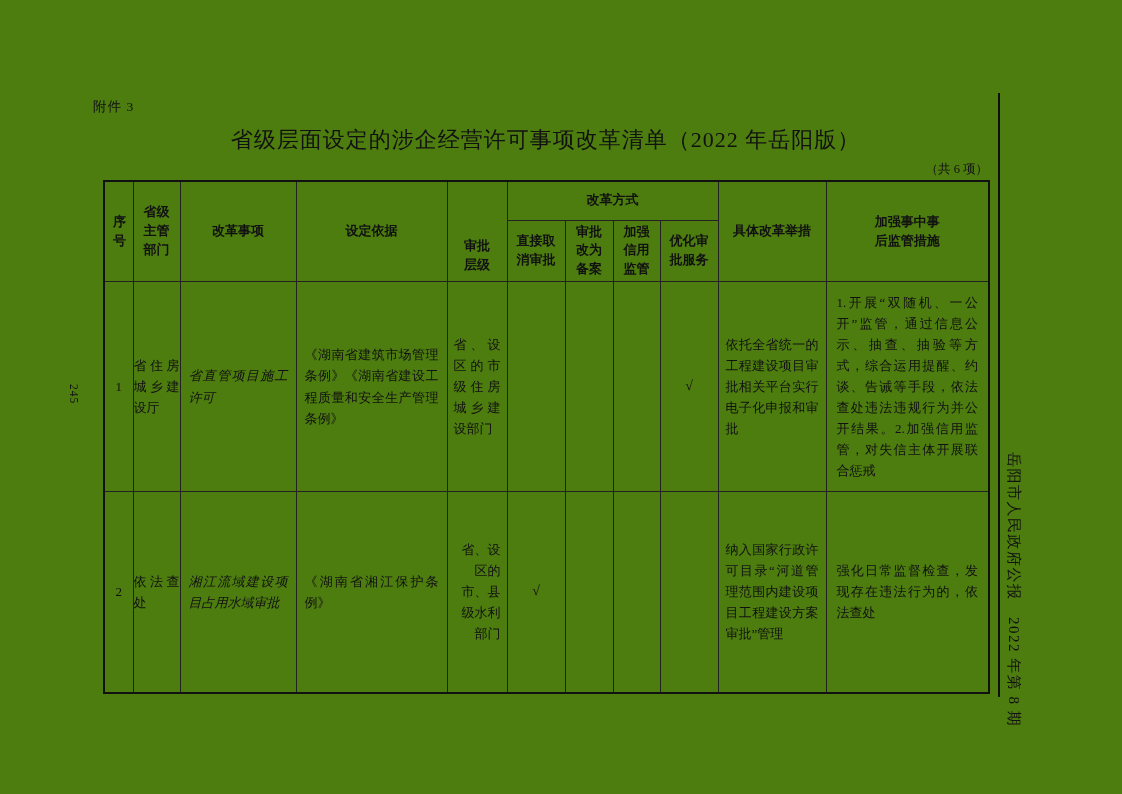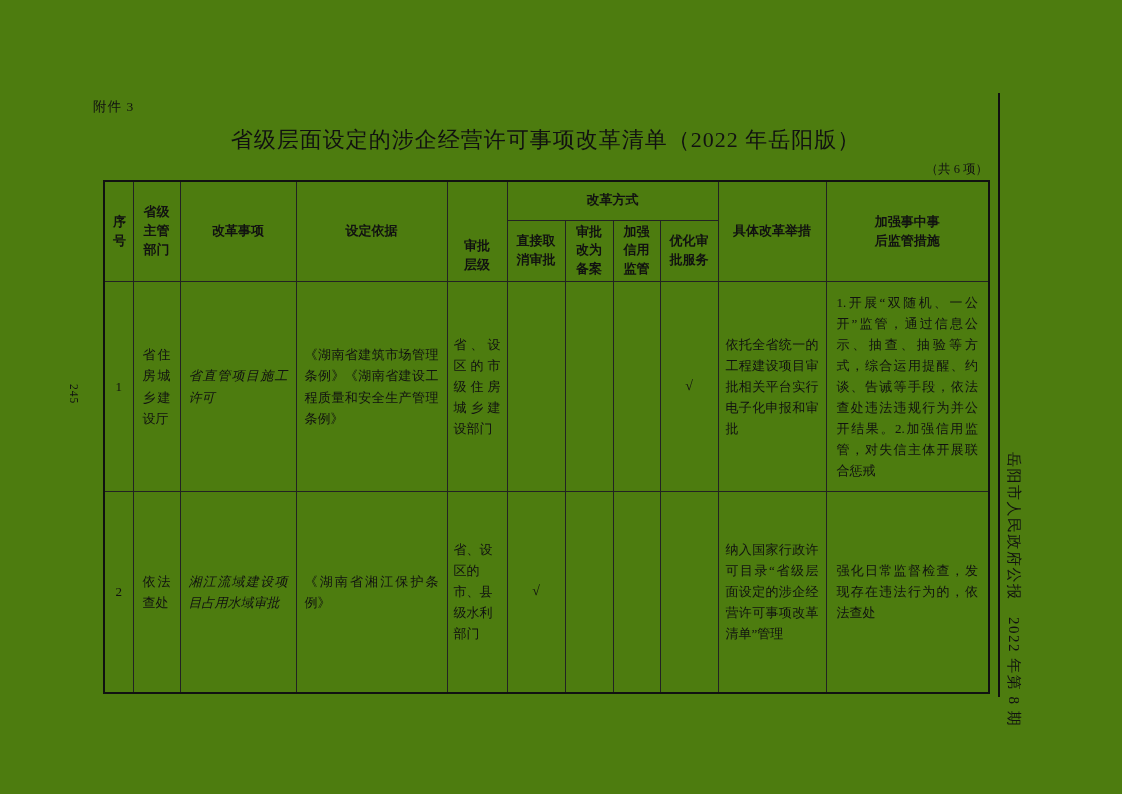--- a/index.html
+++ b/index.html
@@ -69,25 +69,25 @@
     text-align: justify;
   }
   tr.hrow1 { height: 39px; }
   tr.hrow2 { height: 57px; }
   tr.drow1 { height: 210px; }
   tr.drow2 { height: 201px; }
   th.h-dept { padding: 2px 9px; margin-left: 24px; }
   .wrap2 { display: inline-block; max-width: 2.4em; margin-top: 48px; }
   .wrap5 { display: inline-block; max-width: 5.6em; }
   td.c-seq { text-align: center; }
-  td.c-dept { padding: 2px 9px; }
+  td.c-dept { padding: 2px 0; }
   td.c-item { padding: 2px 8px; font-style: italic; }
   td.c-basis { padding: 2px 8px; }
   td.c-level { padding: 2px 6px; }
-  td.c-level-center { text-align: left; }
+  td.c-level-center { text-align: right; }
   td.c-mode { text-align: center; font-size: 14px; }
   td.c-measures { padding: 2px 7px; }
   td.c-supervision { padding: 2px 10px; margin-left: 20px; }
   .pagenum {
     position: absolute;
     left: 80px;
     top: 384px;
     font-size: 11.5px;
     transform: rotate(90deg);
     transform-origin: 0 0;
@@ -171,21 +171,21 @@
       <tr class="drow2">
         <td class="c-seq">2</td>
         <td class="c-dept">依法查处</td>
         <td class="c-item">湘江流域建设项目占用水域审批</td>
         <td class="c-basis">《湖南省湘江保护条例》</td>
         <td class="c-level c-level-center">省、设区的市、县级水利部门</td>
         <td class="c-mode">√</td>
         <td class="c-mode"></td>
         <td class="c-mode"></td>
         <td class="c-mode"></td>
-        <td class="c-measures">纳入国家行政许可目录“省级层面设定的涉企经营许可事项改革清单”管理</td>
+        <td class="c-measures">纳入国家行政许可目录“河道管理范围内建设项目工程建设方案审批”管理</td>
         <td class="c-supervision">强化日常监督检查，发现存在违法行为的，依法查处</td>
       </tr>
     </tbody>
   </table>
 
   <div class="pagenum">245</div>
   <div class="side-rule"></div>
   <div class="side-text">岳阳市人民政府公报　2022 年第 8 期</div>
 
 </div>

